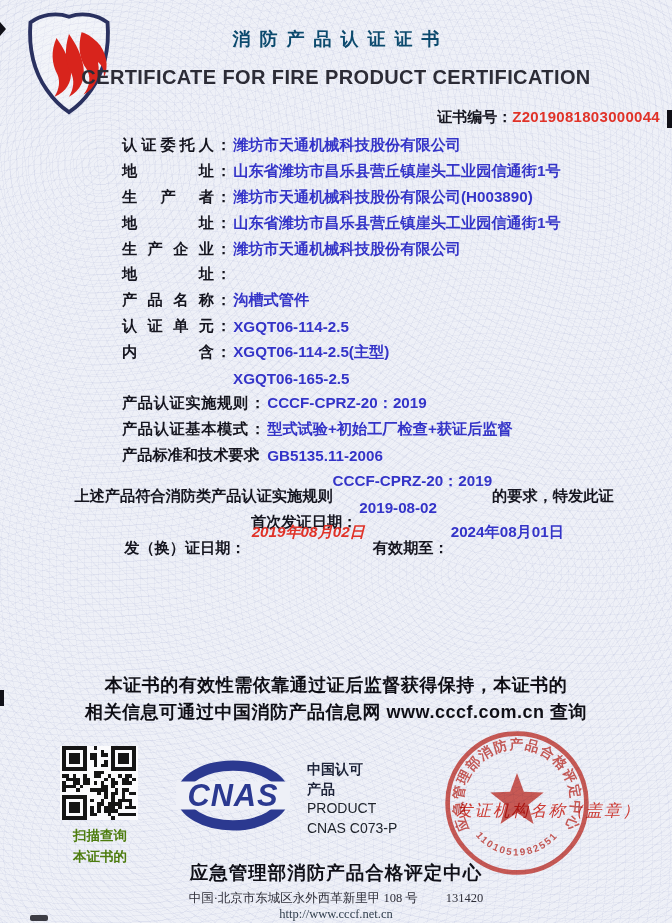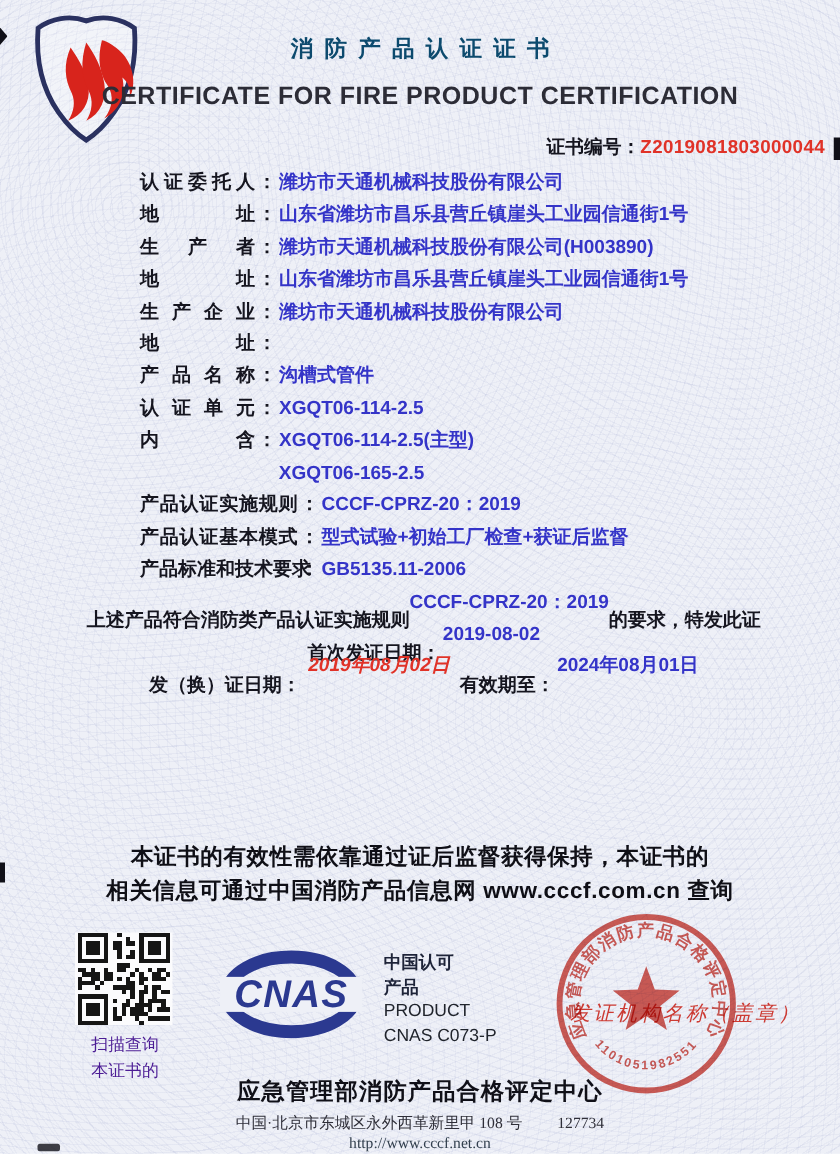--- a/index.html
+++ b/index.html
@@ -18,40 +18,40 @@
   
   .logo{left:16px;top:6px;width:106px;height:112px;}
   .title{top:27px;left:0;right:0;text-align:center;font-size:18px;font-weight:700;
          letter-spacing:9px;text-indent:9px;color:#0c4a6e;margin:0;}
   .subtitle{top:66px;left:0;right:0;text-align:center;font-size:20px;font-weight:600;
             letter-spacing:.4px;color:#2c2c36;}
   .certno{top:108px;right:12px;font-size:15px;white-space:nowrap;}
   .certno .lab{font-weight:600;color:#15151f;margin-top:12px;}
   .certno .num{font-weight:700;color:#e03228;letter-spacing:.3px;}
   
-  .fields{top:133px;left:6px;right:0;}
+  .fields{top:133px;left:16px;right:0;}
   .row{height:25.8px;display:flex;align-items:center;padding-left:106px;white-space:nowrap;font-size:15.2px;}
   .row .lbl{display:inline-block;width:92px;text-align:justify;text-align-last:justify;
             font-weight:600;color:#15151f;}
   .row .lbl.wide{width:126px;}
   .row .colon{margin:0 2px;font-weight:600;color:#15151f;}
   .row .val{color:#3434c8;font-weight:600;}
   .row.cont{padding-left:217px;}
   .row.center{justify-content:center;padding-left:0;}
   .blk{font-weight:600;color:#15151f;margin-top:31px;}
   .redtxt{color:#e03228;font-weight:600;margin-left:6px;font-style:italic;}
   .gap{margin-left:8px;}
   .val.ml{margin-left:2px;}
   
   .statement{top:672px;left:0;right:0;text-align:center;font-size:18px;font-weight:600;
              color:#0f0f16;line-height:27px;letter-spacing:.5px;}
   
   .qrblock{left:60px;top:746px;width:80px;text-align:center;}
   .qrblock svg{width:78px;height:74px;display:block;background:#fbfbfd;}
-  .qrcap{font-size:13.5px;line-height:21px;color:#4c1d95;font-weight:400;margin-top:5px;}
+  .qrcap{font-size:13.5px;line-height:21px;color:#4d7c0f;font-weight:700;margin-top:5px;}
   
   .cnasblock{left:176px;top:760px;display:flex;gap:17px;align-items:flex-start;}
   .cnas-text span{display:block;font-size:14px;line-height:19.5px;}
   .cnas-cn{font-weight:700;color:#1d2338;}
   .cnas-en{color:#20242c;}
   
   .sealcap{left:456px;top:800px;width:190px;color:#cc3a33;font-size:16.5px;font-style:italic;
            letter-spacing:2px;font-family:"Liberation Serif",serif;z-index:1;white-space:nowrap;}
   .seal{left:442px;top:728px;width:150px;height:150px;z-index:2;opacity:.88;mix-blend-mode:multiply;}
   
@@ -341,15 +341,15 @@
       <textPath href="#sealArcTop" startOffset="50%" text-anchor="middle">应急管理部消防产品合格评定中心</textPath>
     </text>
     <text font-size="10.5" font-weight="600" fill="#cf4740" letter-spacing="2" font-family="Liberation Sans, sans-serif">
       <textPath href="#sealArcBottom" startOffset="50%" text-anchor="middle">1101051982551</textPath>
     </text>
   </svg>
 </div>
 
 <div class="abs forg">应急管理部消防产品合格评定中心</div>
 <div class="abs faddr">
-  <span>中国·北京市东城区永外西革新里甲 108 号</span><span class="post">127734</span>
+  <span>中国·北京市东城区永外西革新里甲 108 号</span><span class="post">131420</span>
 </div>
 <div class="abs furl">http://www.cccf.net.cn</div>
 
 </body></html>

